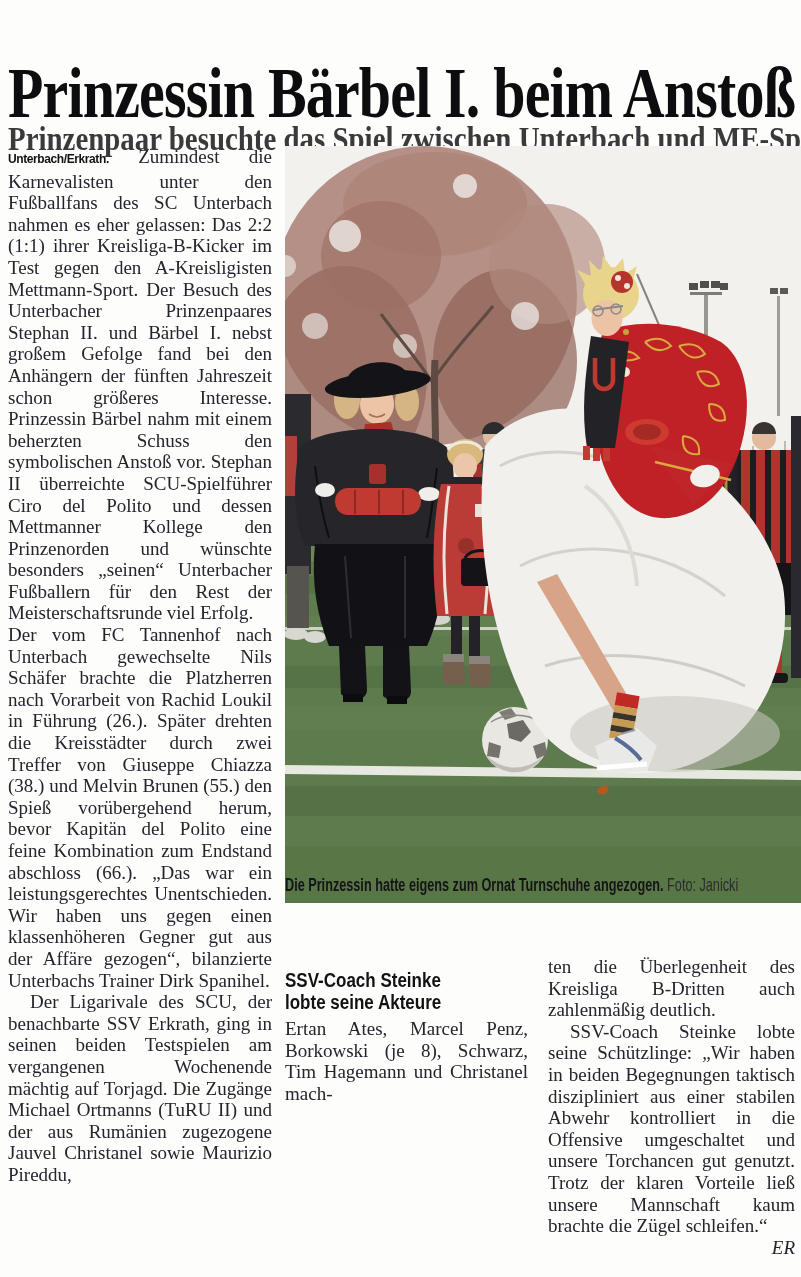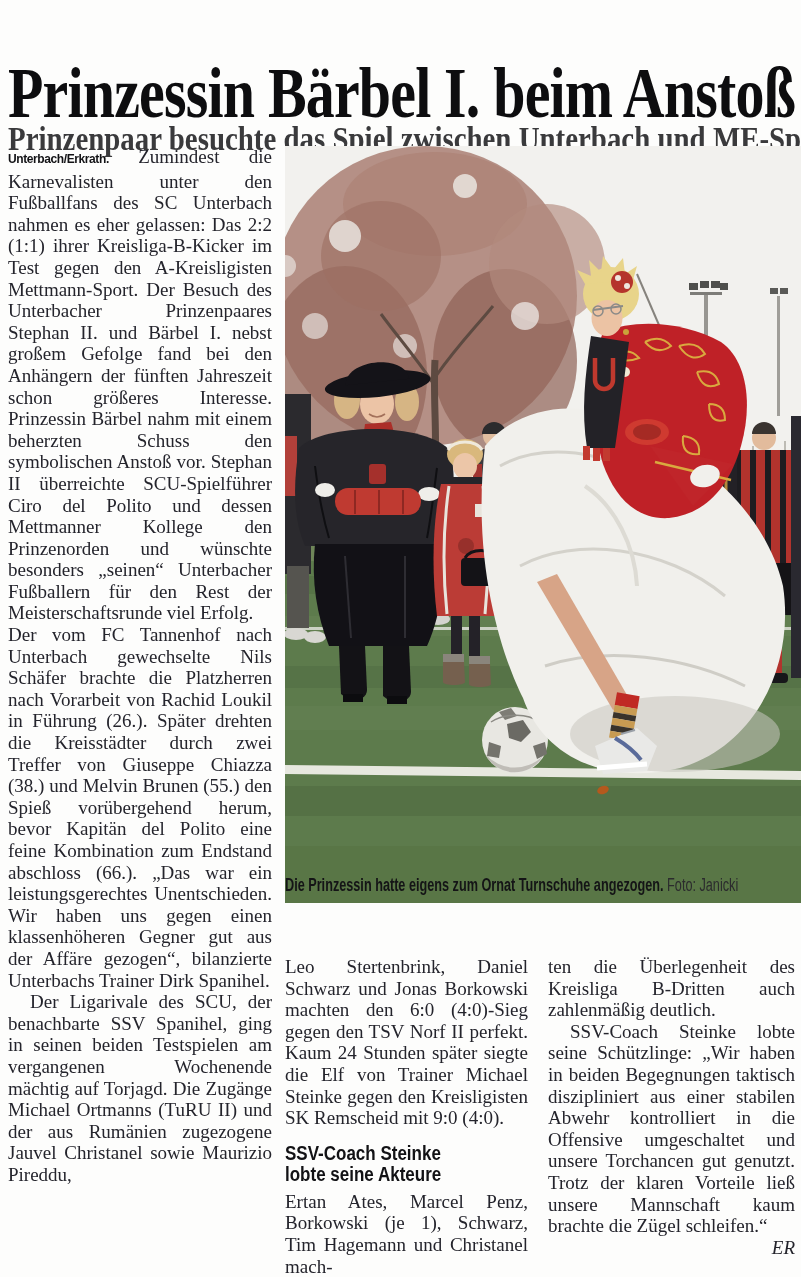--- a/index.html
+++ b/index.html
@@ -40,21 +40,21 @@
     <span class="fit" style="transform: scaleX(0.804703); transform-origin: 0px 0px;">Prinzessin Bärbel I. beim Anstoß</span>
   </h1>
 
   <h2 class="subheadline">
     <span class="fit" style="transform: scaleX(0.875417); transform-origin: 0px 0px;">Prinzenpaar besuchte das Spiel zwischen Unterbach und ME-Sport.</span>
   </h2>
 
   <div class="col col-left">
     <p><span class="lead-in">Unterbach/Erkrath.</span><span> Zumindest die Karnevalisten unter den Fußballfans des SC Unterbach nahmen es eher gelassen: Das 2:2 (1:1) ihrer Kreisliga-B-Kicker im Test gegen den A-Kreisligisten Mettmann-Sport. Der Besuch des Unterbacher Prinzenpaares Stephan II. und Bärbel I. nebst großem Gefolge fand bei den Anhängern der fünften Jahreszeit schon größeres Interesse. Prinzessin Bärbel nahm mit einem beherzten Schuss den symbolischen Anstoß vor. Stephan II überreichte SCU-Spielführer Ciro del Polito und dessen Mettmanner Kollege den Prinzenorden und wünschte besonders „seinen“ Unterbacher Fußballern für den Rest der Meisterschaftsrunde viel Erfolg.</span></p>
     <p>Der vom FC Tannenhof nach Unterbach gewechselte Nils Schäfer brachte die Platzherren nach Vorarbeit von Rachid Loukil in Führung (26.). Später drehten die Kreisstädter durch zwei Treffer von Giuseppe Chiazza (38.) und Melvin Brunen (55.) den Spieß vorübergehend herum, bevor Kapitän del Polito eine feine Kombination zum Endstand abschloss (66.). „Das war ein leistungsgerechtes Unentschieden. Wir haben uns gegen einen klassenhöheren Gegner gut aus der Affäre gezogen“, bilanzierte Unterbachs Trainer Dirk Spanihel.</p>
-    <p class="indent">Der Ligarivale des SCU, der benachbarte SSV Spanihel, ging in seinen beiden Testspielen am vergangenen Wochenende mächtig auf Torjagd. Die Zugänge Michael Ortmanns (TuRU II) und der aus Rumänien zugezogene Jauvel Christanel sowie Maurizio Pireddu,</p>
+    <p class="indent">Der Ligarivale des SCU, der benachbarte SSV Erkrath, ging in seinen beiden Testspielen am vergangenen Wochenende mächtig auf Torjagd. Die Zugänge Michael Ortmanns (TuRU II) und der aus Rumänien zugezogene Jauvel Christanel sowie Maurizio Pireddu,</p>
   </div>
 
   <div class="photo-wrap">
     <svg width="516" height="757" viewBox="0 0 516 757" xmlns="http://www.w3.org/2000/svg">
 
       <rect x="0" y="0" width="516" height="400" fill="#f2f1ee"></rect>
 
       <g>
         <ellipse cx="140" cy="150" rx="152" ry="150" fill="#a5786c" opacity="0.8"></ellipse>
         <ellipse cx="60" cy="230" rx="82" ry="110" fill="#96685c" opacity="0.75"></ellipse>
@@ -296,26 +296,25 @@
         </g>
       </g>
     </svg>
   </div>
 
   <div class="caption">
     <span class="fit" style="transform: scaleX(0.703956); transform-origin: 0px 0px;"><span class="cap-bold">Die Prinzessin hatte eigens zum Ornat Turnschuhe angezogen.</span><span class="cap-credit"> Foto: Janicki</span></span>
   </div>
 
   <div class="col col-mid">
-    <p>Leo Stertenbrink, Daniel Schwarz und Jonas Borkowski machten den 6:0 (4:0)-Sieg gegen den TSV Norf II perfekt. Kaum 24 Stunden später siegte die Elf von Trainer Michael Steinke gegen den Kreisligisten SK Remscheid mit 9:0 (4:0).</p>
     <div class="subhead-block">
       <p class="subhead">SSV-Coach Steinke</p>
       <p class="subhead">lobte seine Akteure</p>
     </div>
-    <p>Ertan Ates, Marcel Penz, Borkowski (je 1), Schwarz, Tim Hagemann und Christanel mach-</p>
+    <p>Ertan Ates, Marcel Penz, Borkowski (je 8), Schwarz, Tim Hagemann und Christanel mach-</p>
   </div>
 
   <div class="col col-right">
     <p>ten die Überlegenheit des Kreisliga B-Dritten auch zahlenmäßig deutlich.</p>
     <p class="indent"><span>SSV-Coach Steinke lobte seine Schützlinge: „Wir haben in beiden Begegnungen taktisch diszipliniert aus einer stabilen Abwehr kontrolliert in die Offensive umgeschaltet und unsere Torchancen gut genutzt. Trotz der klaren Vorteile ließ unsere Mannschaft kaum brachte die Zügel schleifen.“</span><span class="author">ER</span></p>
   </div>
 
 </div>
 
 </body></html>

